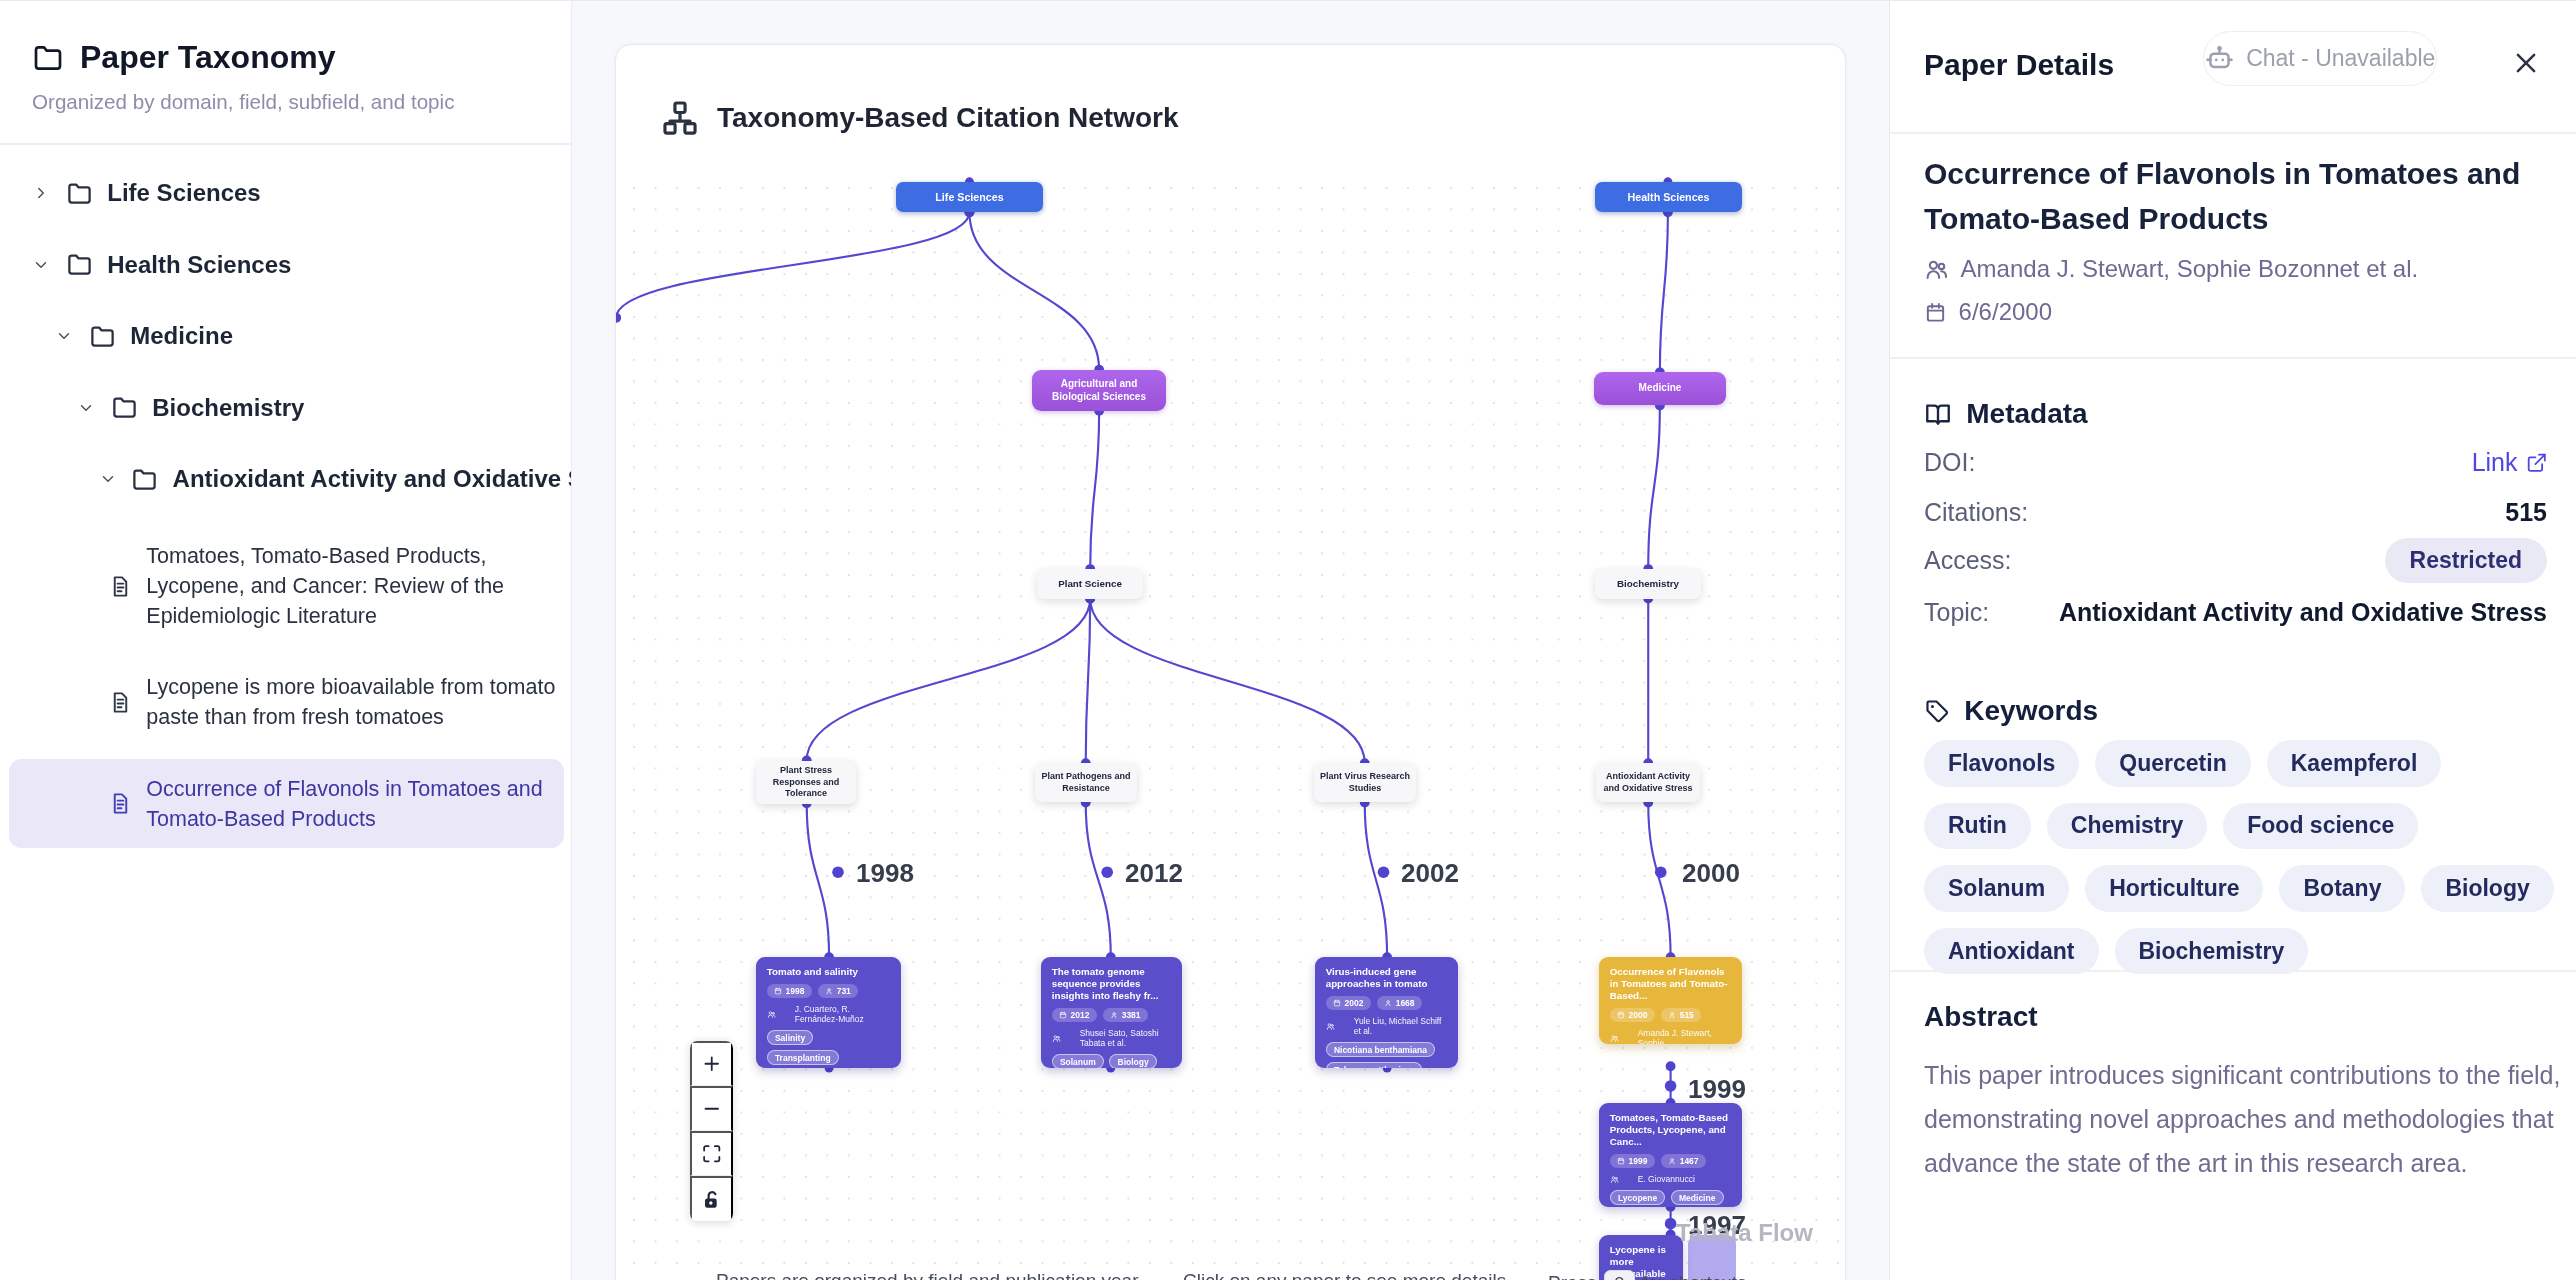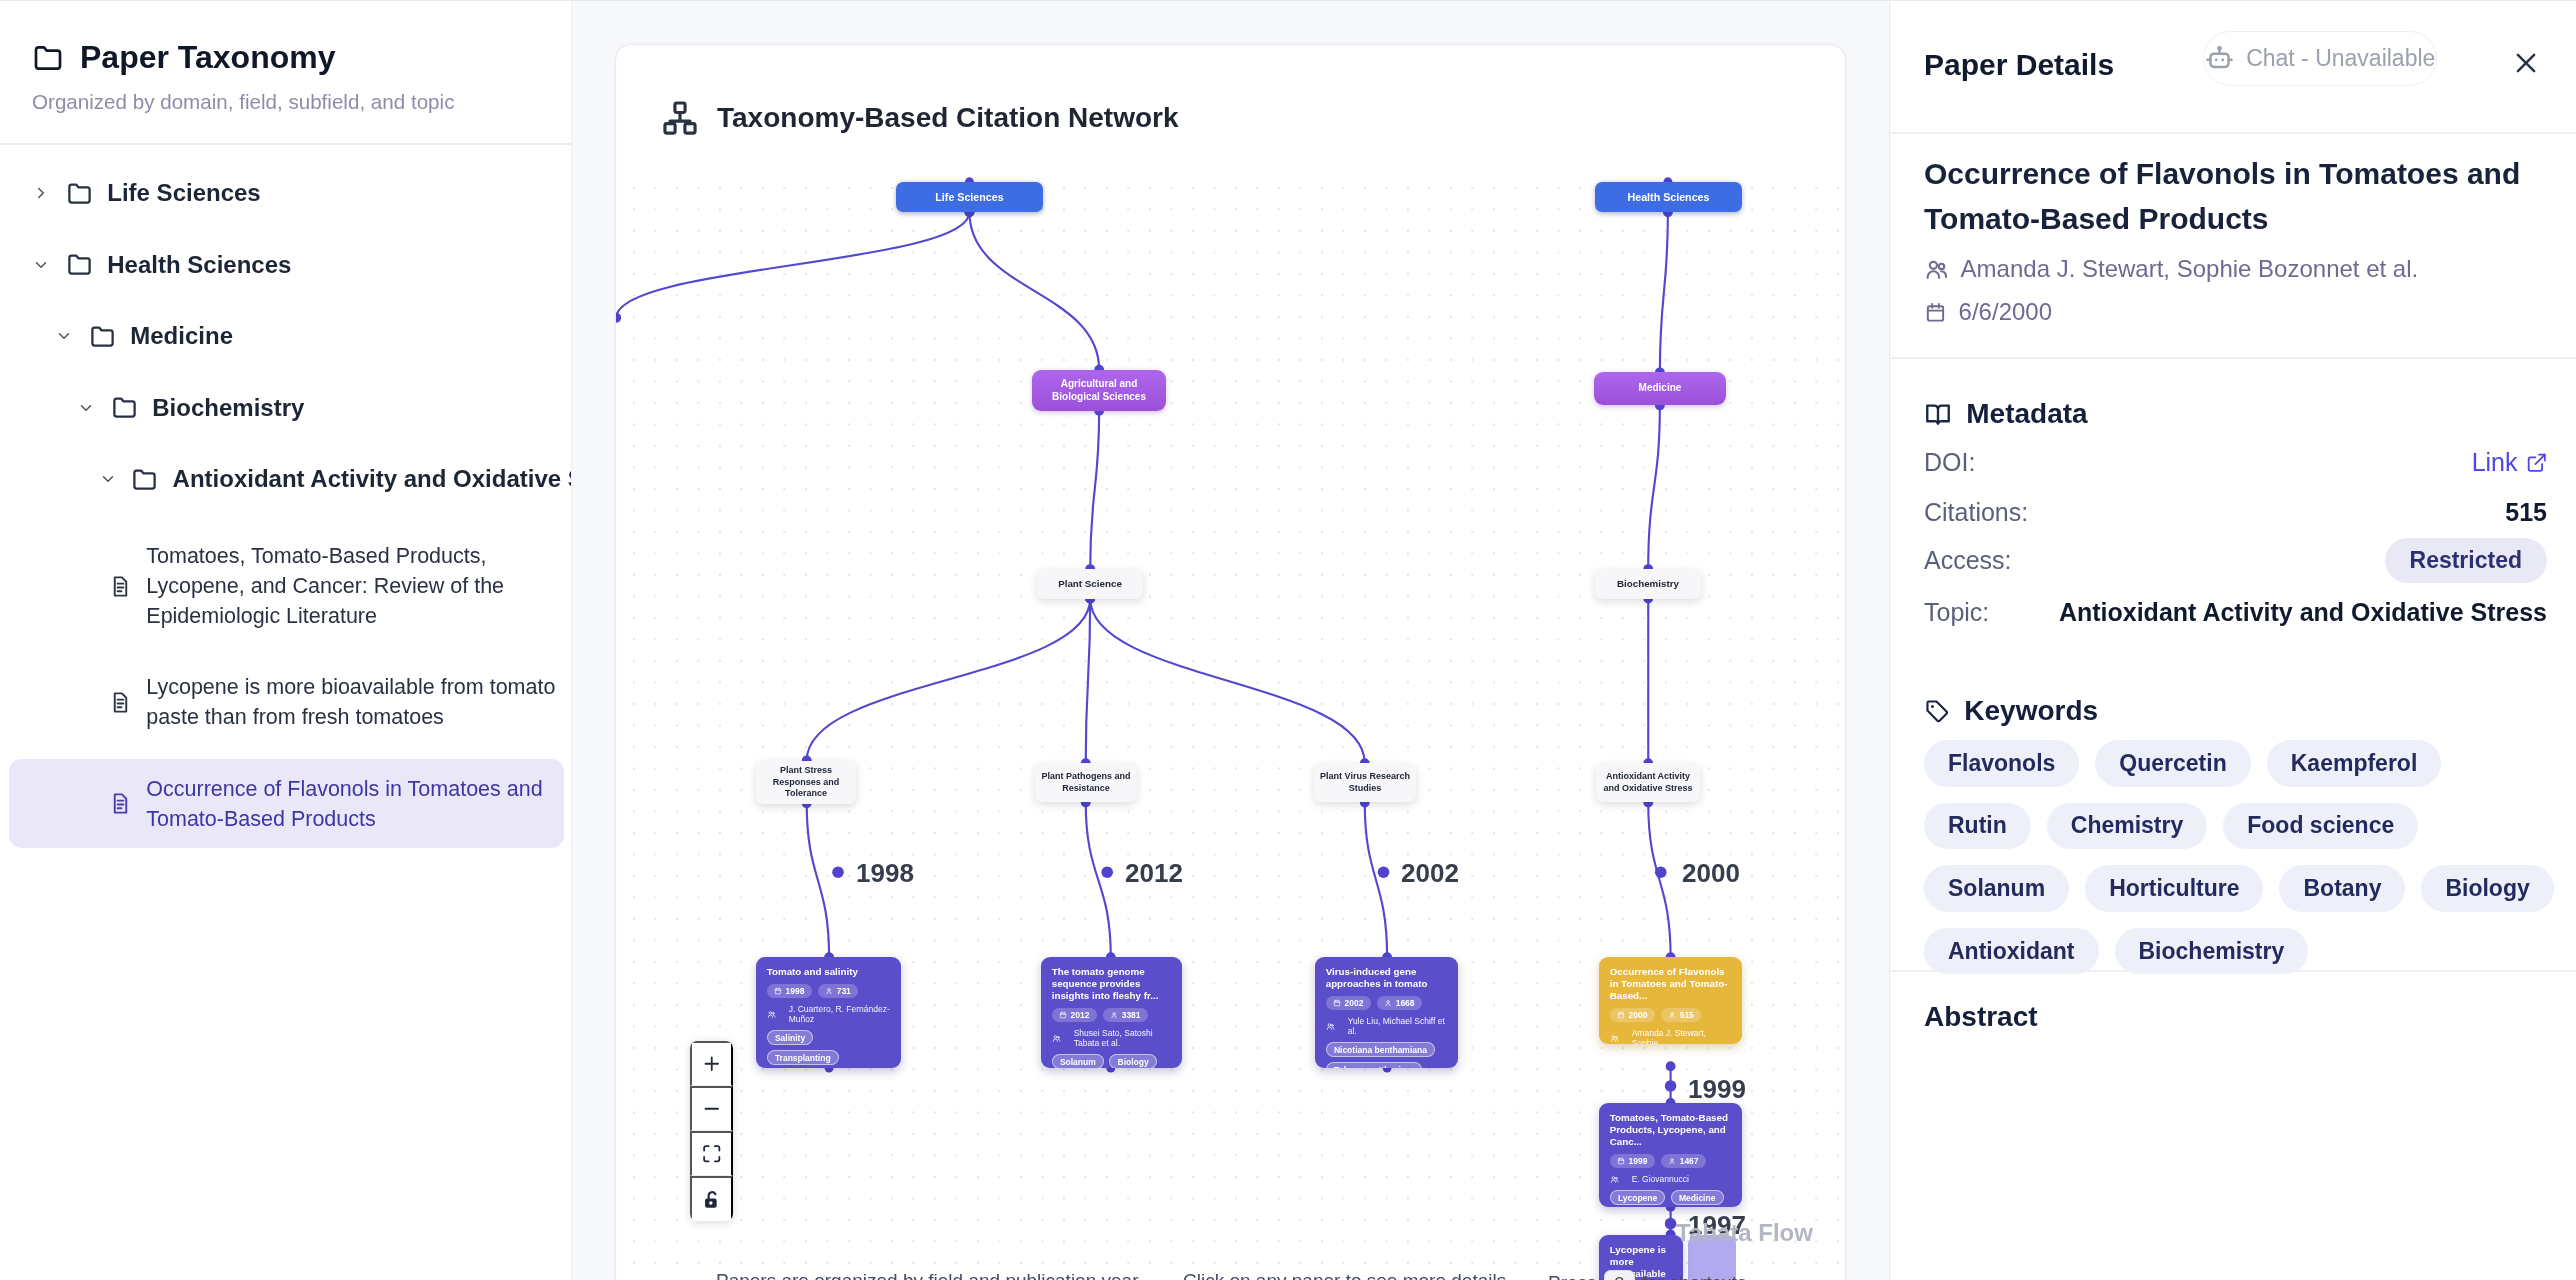--- a/index.html
+++ b/index.html
@@ -58,21 +58,21 @@
 
   .paper-card { position:absolute; background:#5b4ecb; border-radius:9px; color:#fff;
     padding:9px 10.7px; box-shadow:0 3.6px 9.8px rgba(40,30,120,.25); z-index:2;
     overflow:hidden; cursor:pointer; }
   .paper-card.gold { background:#e7b73c; box-shadow:0 3.6px 9.8px rgba(160,120,20,.3); }
   .pc-title { font-size:9.8px; font-weight:bold; line-height:12px; margin-bottom:6.3px; }
   .pc-badges { display:flex; gap:6.3px; margin-bottom:6.3px; }
   .pc-badge { display:flex; align-items:center; gap:3.6px; background:rgba(255,255,255,.22);
     border-radius:894px; padding:1.8px 7.2px; font-size:8.5px; font-weight:600; }
   .pc-badge .ic { display:flex; }
-  .pc-authors { display:flex; gap:13px; align-items:center; font-size:8.5px;
+  .pc-authors { display:flex; gap:19px; align-items:center; font-size:8.5px;
     margin-bottom:6.3px; opacity:.95; }
   .pc-tags { display:flex; flex-wrap:wrap; gap:5.4px; }
   .pc-tag { background:rgba(255,255,255,.25); border:0.9px solid rgba(255,255,255,.55);
     border-radius:894px; padding:1.3px 7.2px; font-size:8.5px; font-weight:600; }
   .ghost-card { position:absolute; background:#b2aaef; border-radius:9px; z-index:1; }
 
   .year-label { position:absolute; font-size:26px; font-weight:600; color:#363d4c; z-index:3; }
 
   #controls { position:absolute; left:74px; top:996px; width:43px; background:#fff;
     border-radius:7.2px; box-shadow:0 1.8px 8px rgba(20,24,40,.16); z-index:6; overflow:hidden; }
@@ -686,14 +686,15 @@
       <span class="kw-chip">Botany</span>
       <span class="kw-chip">Biology</span>
       <span class="kw-chip">Antioxidant</span>
       <span class="kw-chip">Biochemistry</span>
     </div>
   <div class="dp-div" style="top:969px"></div>
 
   <div class="sec-head" style="top:1000px">
     <span>Abstract</span>
   </div>
+  <div class="abs-text">This paper introduces significant contributions to the field, demonstrating novel approaches and methodologies that advance the state of the art in this research area.</div>
 </div>
 
 
 </body></html>

